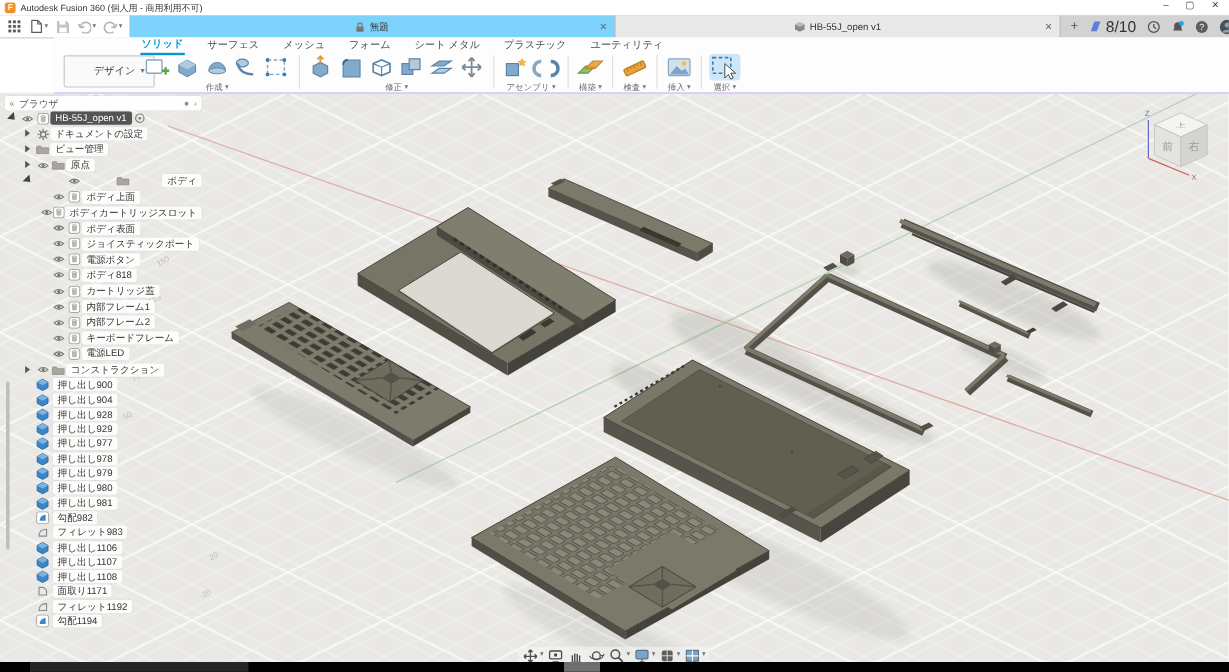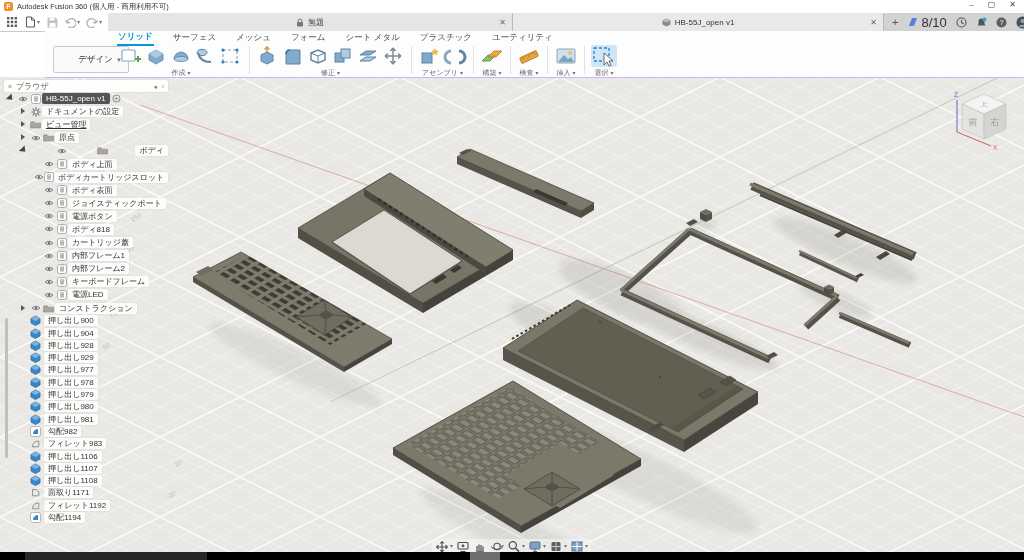--- a/index.html
+++ b/index.html
@@ -15,21 +15,21 @@
   #win-controls span{cursor:default;}
   #chromebar{left:0;top:13px;width:1024px;height:18px;background:#fff;z-index:30;display:flex;align-items:stretch;
     border-bottom:1px solid #c9c9c9;}
   #qat{display:flex;align-items:center;gap:6px;padding:0 6px;background:#fff;}
   .qat-btn{display:flex;align-items:center;gap:1px;}
   .caret{font-size:6px;color:#777;line-height:1;}
   #doc-tab-strip{flex:1;display:flex;align-items:stretch;background:#d2d2d2;}
   .doc-tab{display:flex;align-items:center;justify-content:center;gap:4px;font-size:8px;color:#333;
     position:relative;border-right:1px solid #b9b9b9;}
   .doc-tab .tab-close{position:absolute;right:6px;font-size:8px;color:#666;}
-  #tab-untitled{width:404px;background:#e5e5e5;align-items:center;}
+  #tab-untitled{width:404px;background:#7dd3fc;align-items:center;}
   #tab-active{width:370px;background:#e9e9e9;}
   #strip-right{display:flex;align-items:center;gap:9px;padding:0 8px;background:#d2d2d2;flex:1;justify-content:flex-end;}
   #job-status{display:flex;align-items:center;gap:2px;font-size:13px;color:#333;}
   
   #ribbon{left:0;top:31px;width:1024px;height:46px;background:#fdfdfd;border-bottom:1px solid #c4b5fd;z-index:30;margin-left:45px;}
   #ribbon-tabs{position:absolute;left:72px;top:1px;display:flex;gap:18px;font-size:8.5px;color:#4a4a4a;height:13px;align-items:center;}
   .rtab{padding:0 1px 1px 1px;cursor:default;}
   .rtab.active{color:#0696d7;border-bottom:2px solid #0696d7;font-weight:bold;}
   #workspace-btn{position:absolute;left:8px;top:15px;width:56px;height:25px;border:1px solid #c8c8c8;background:#fafafa;
     border-radius:2px;display:flex;align-items:center;justify-content:center;gap:3px;font-size:8.5px;color:#333;padding-left:18px;}
@@ -561,21 +561,21 @@
               <line x1="8" y1="5" x2="9.7" y2="5"></line>
               <line x1="1.7" y1="1.7" x2="2.9" y2="2.9"></line>
               <line x1="7.1" y1="7.1" x2="8.3" y2="8.3"></line>
               <line x1="8.3" y1="1.7" x2="7.1" y2="2.9"></line>
               <line x1="2.9" y1="7.1" x2="1.7" y2="8.3"></line>
             </g>
           </svg>
         </span>
         <span class="pill">ドキュメントの設定</span>
       </div>
-      <div class="trow" style="padding-left: 17px; text-decoration: underline;">
+      <div class="trow" style="padding-left: 17px;">
         <span class="exp"><span class="exp-c"></span></span>
         <span class="icol">
           <svg width="11" height="9">
             <path d="M0.5,2.5 L0.5,8 L10.5,8 L10.5,3.2 L5,3.2 L4,1.8 L1,1.8 Z" fill="#a9a69e" stroke="#8c8a82" stroke-width="0.6"></path>
           </svg>
         </span>
         <span class="pill">ビュー管理</span>
       </div>
       <div class="trow" style="padding-left: 17px;">
         <span class="exp"><span class="exp-c"></span></span>

